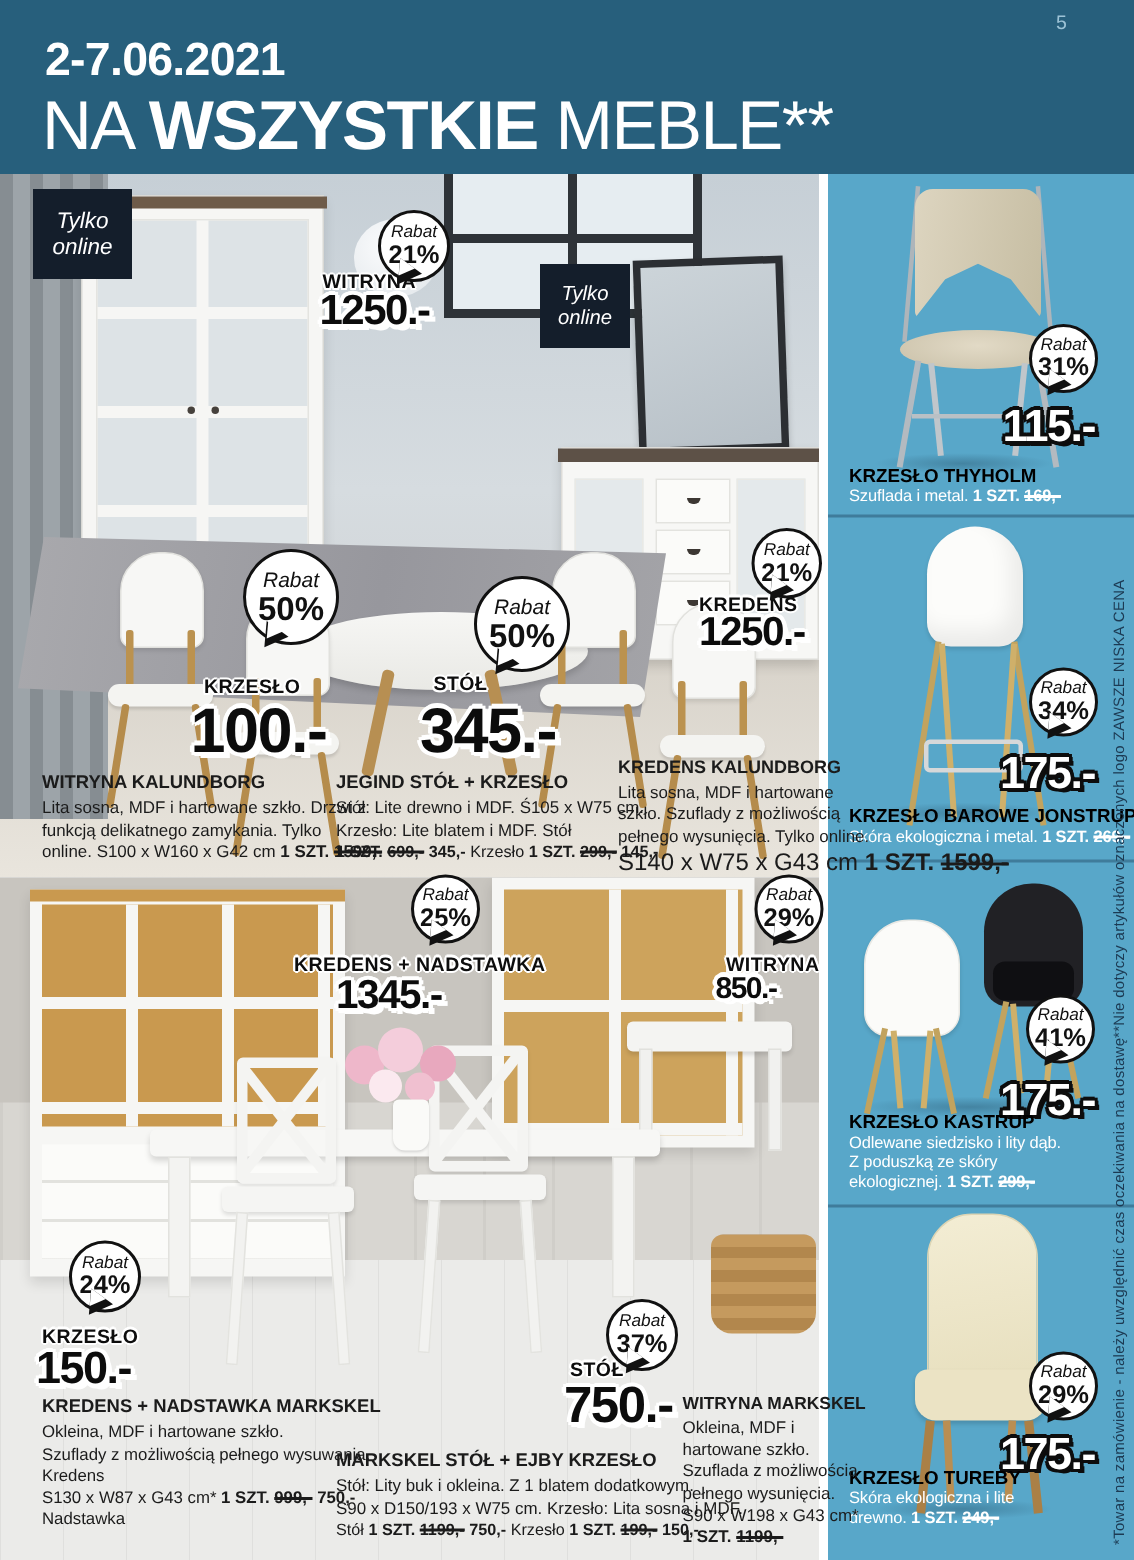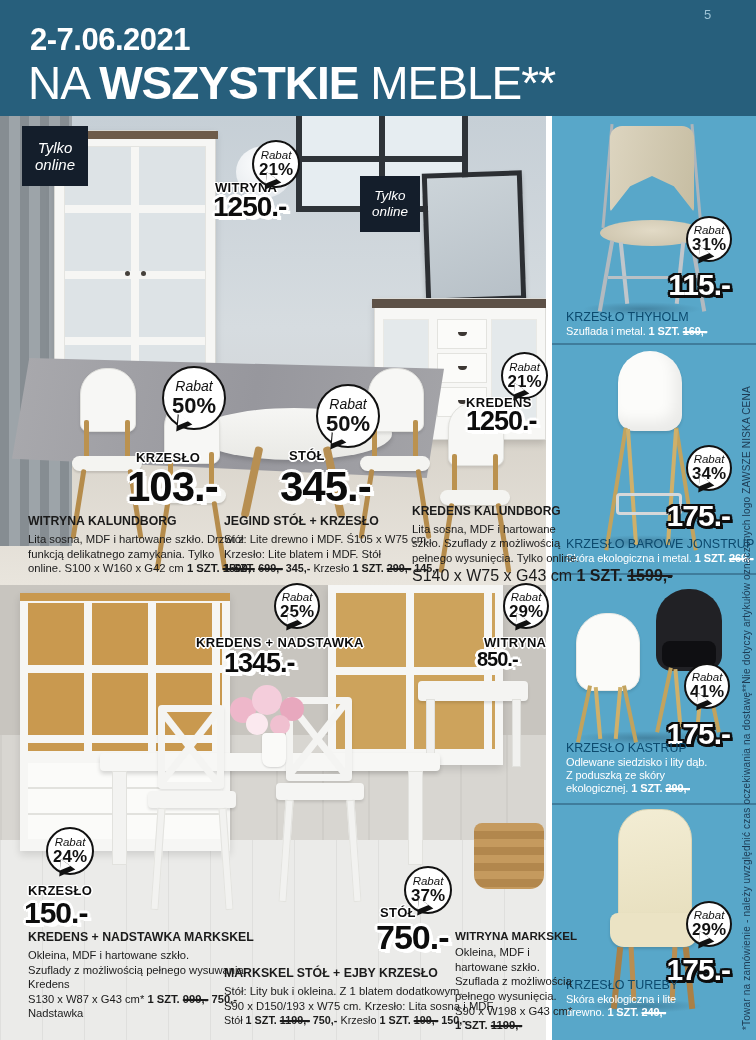--- a/index.html
+++ b/index.html
@@ -96,21 +96,21 @@
   .s2-flower{position:absolute;border-radius:50%}
   .s2-vase{position:absolute;left:262px;top:148px;width:24px;height:34px;background:#fafaf8;border-radius:4px 4px 8px 8px;
      box-shadow:0 1px 2px rgba(0,0,0,.15)}
   .s2-basket{position:absolute;left:474px;top:238px;width:70px;height:66px;border-radius:8px 8px 14px 14px;
      background:repeating-linear-gradient(180deg,#c59a5e 0 8px,#b2874d 8px 16px)}
 
   
   .sidebar{position:absolute;left:552px;top:116px;width:204px;height:924px;background:#58a7c9;z-index:2}
   .sb-div{position:absolute;left:0;right:0;height:2px;background:#3f7c9b}
   .sp{position:absolute;left:0;right:0}
-  .sp-name{position:absolute;left:14px;font-weight:normal;font-size:12.5px;color:#0c4a6e;white-space:nowrap}
+  .sp-name{position:absolute;left:14px;font-weight:bold;font-size:12.5px;color:#000000;white-space:nowrap}
   .sp-desc{position:absolute;left:14px;font-size:11px;color:#fff;white-space:nowrap;letter-spacing:-.1px}
   .sp-price{position:absolute;right:26px;font-weight:800;font-size:30px;color:#fff;letter-spacing:-1px;
      text-shadow:2.5px 0 0 #0d0d0d,-2.5px 0 0 #0d0d0d,0 2.5px 0 #0d0d0d,0 -2.5px 0 #0d0d0d,
        2px 2px 0 #0d0d0d,-2px 2px 0 #0d0d0d,2px -2px 0 #0d0d0d,-2px -2px 0 #0d0d0d,3px 3px 0 #0d0d0d}
   .sb-chair{position:absolute}
   .sb-shadow{position:absolute;background:radial-gradient(ellipse,rgba(15,40,60,.28),transparent 70%)}
 
   
   .vnote{position:absolute;right:4px;writing-mode:vertical-rl;transform:rotate(180deg);
      font-size:10px;color:#1c3a53;letter-spacing:.2px;white-space:nowrap;z-index:6}
@@ -289,21 +289,21 @@
     <span class="rp">21%</span>
   </div>
   <div class="lbl" style="left:215px;top:180px">WITRYNA</div>
   <div class="prc" style="left:213px;top:193px;font-size:28px">1250.-</div>
 
   <div class="bub big" style="left:162px;top:366px;width:64px;height:64px">
     <span class="rw">Rabat</span>
     <span class="rp">50%</span>
   </div>
   <div class="lbl" style="left:136px;top:450px">KRZESŁO</div>
-  <div class="prc" style="left:127px;top:466px;font-size:42px">103.-</div>
+  <div class="prc" style="left:127px;top:466px;font-size:42px">100.-</div>
 
   <div class="bub big" style="left:316px;top:384px;width:64px;height:64px">
     <span class="rw">Rabat</span>
     <span class="rp">50%</span>
   </div>
   <div class="lbl" style="left:289px;top:448px">STÓŁ</div>
   <div class="prc" style="left:280px;top:466px;font-size:42px">345.-</div>
 
   <div class="bub" style="left:501px;top:352px;width:47px;height:47px">
     <span class="rw">Rabat</span>

